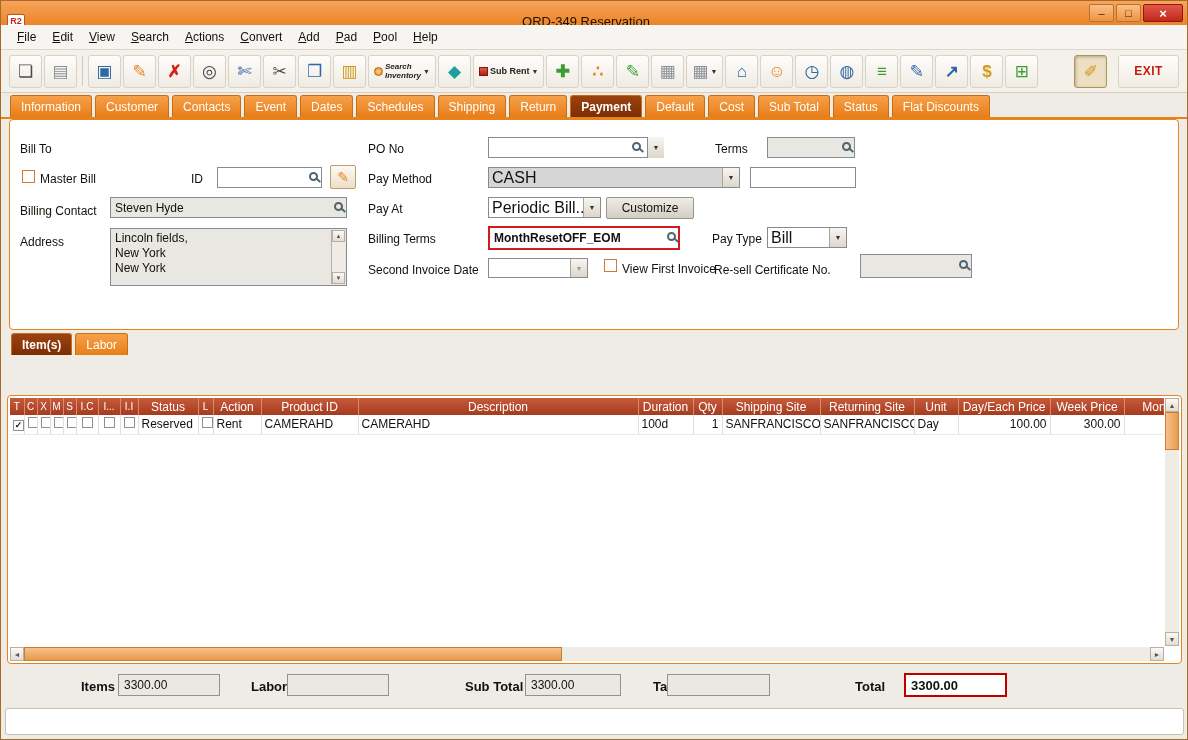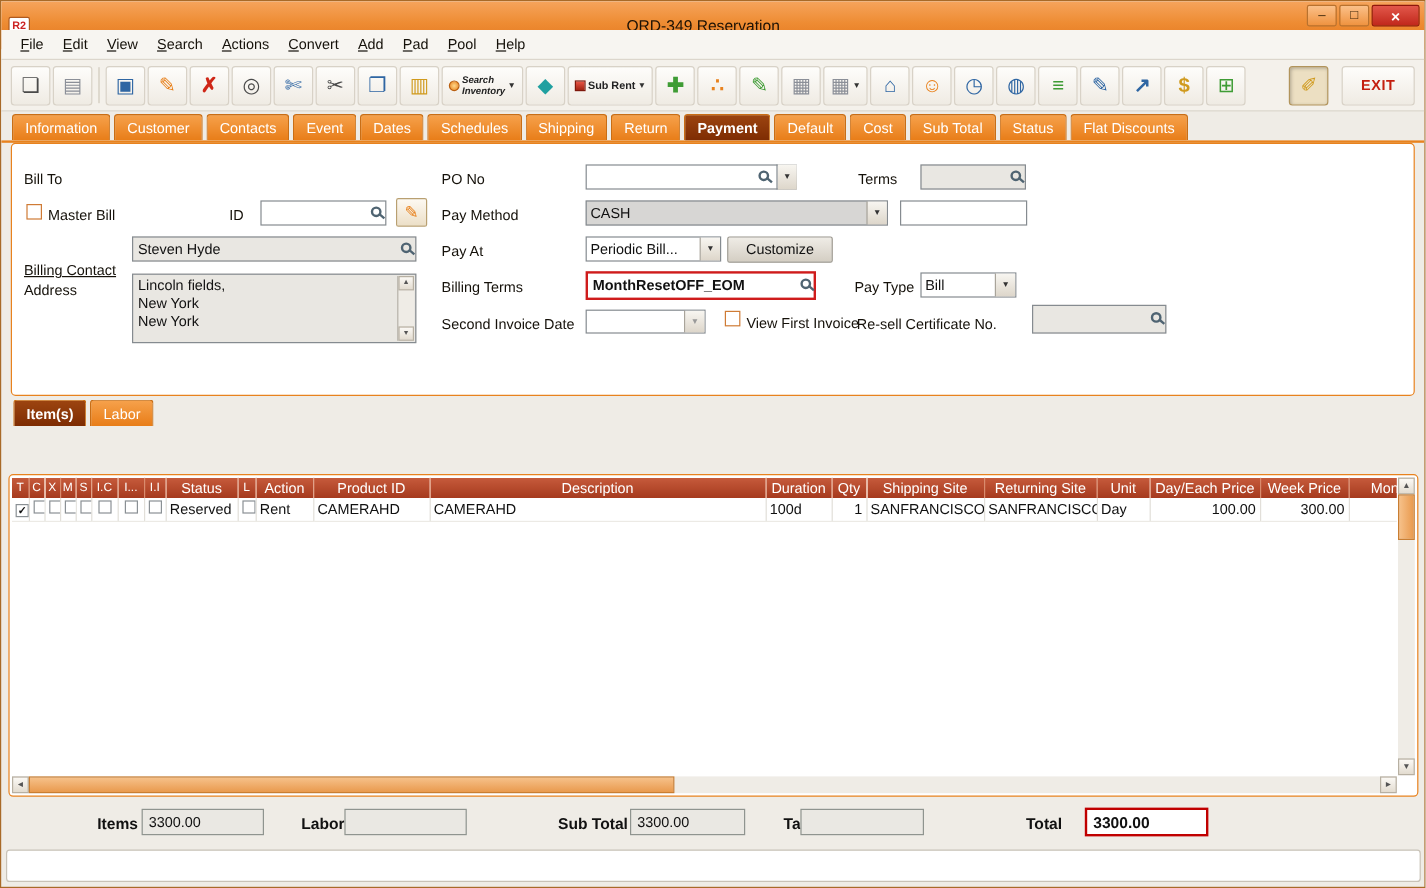--- a/index.html
+++ b/index.html
@@ -67,21 +67,21 @@
   .mag { position:absolute; right:4px; top:50%; width:9px; height:9px; margin-top:-6px;
     border:2px solid #4f6472; border-radius:50%; }
   .mag::after { content:""; position:absolute; width:6px; height:2px; background:#4f6472;
     right:-5px; bottom:-2px; transform:rotate(40deg); }
   .fld.withdd input { padding-right:38px; }
   .fld.withdd .mag { right:23px; }
   .dbtn { width:17px; background:linear-gradient(#f8f6f1,#ddd6ca); border:1px solid #a9a49a;
     display:flex; align-items:center; justify-content:center; font-size:7px; color:#333; }
   .fld .dbtn { position:absolute; right:0; top:0; bottom:0; border-left:1px solid #858b90; border-top:none; border-right:none; border-bottom:none; }
   .combo { position:absolute; border:1px solid #858b90; background:#fff; display:flex; align-items:stretch; }
-  .combo .val { flex:1; font-size:12px; padding:2px 3px; white-space:nowrap; overflow:hidden; color:#111; display:flex; align-items:center; }
+  .combo .val { flex:1; font-size:16px; padding:2px 3px; white-space:nowrap; overflow:hidden; color:#111; display:flex; align-items:center; }
   .combo.gray { background:#d7d6d4; }
   .combo .dbtn { border:none; border-left:1px solid #a9a49a; }
   .combo.disdd .dbtn { color:#999; }
   .cb { width:13px; height:13px; border:1px solid #8a9094; background:#fff; display:inline-flex;
     align-items:center; justify-content:center; font-size:11px; font-weight:bold; color:#111; flex:none; }
   .cb.orange { border-color:#cf7b35; }
   .cb.small { width:11px; height:11px; font-size:9px; }
   .pbtn { position:absolute; background:linear-gradient(#fdf9f2,#ecdfc7); border:1px solid #b9a071; border-radius:2px;
     display:flex; align-items:center; justify-content:center; color:#e8821e; font-size:14px; }
   .gbtn { position:absolute; background:linear-gradient(#efece6,#d4cec3); border:1px solid #98948a; border-radius:2px;
@@ -298,21 +298,21 @@
       </div>
     <span class="flbl" style="left:358px;top:52px;">Pay Method</span>
     <div class="combo gray" style="left:478px;top:47px;width:252px;height:21px;">
       <span class="val">CASH</span>
       <span class="dbtn">▼</span>
     </div>
     <div class="fld nomag" style="left:740px;top:47px;width:106px;height:21px;">
       <input value="" style="">
     </div>
 
-    <span class="flbl" style="left:10px;top:98px;text-decoration:underline;">Billing Contact</span>
+    <span class="flbl" style="left:10px;top:84px;">Billing Contact</span>
     <div class="fld dis" style="left:100px;top:77px;width:237px;height:21px;">
       <input value="Steven Hyde" style="">
       <span class="mag"></span>
     </div>
     <span class="flbl" style="left:358px;top:82px;">Pay At</span>
     <div class="combo" style="left:478px;top:77px;width:113px;height:21px;">
       <span class="val">Periodic Bill...</span>
       <span class="dbtn">▼</span>
     </div>
     <div class="gbtn" style="left:596px;top:77px;width:88px;height:22px;">Customize</div>

